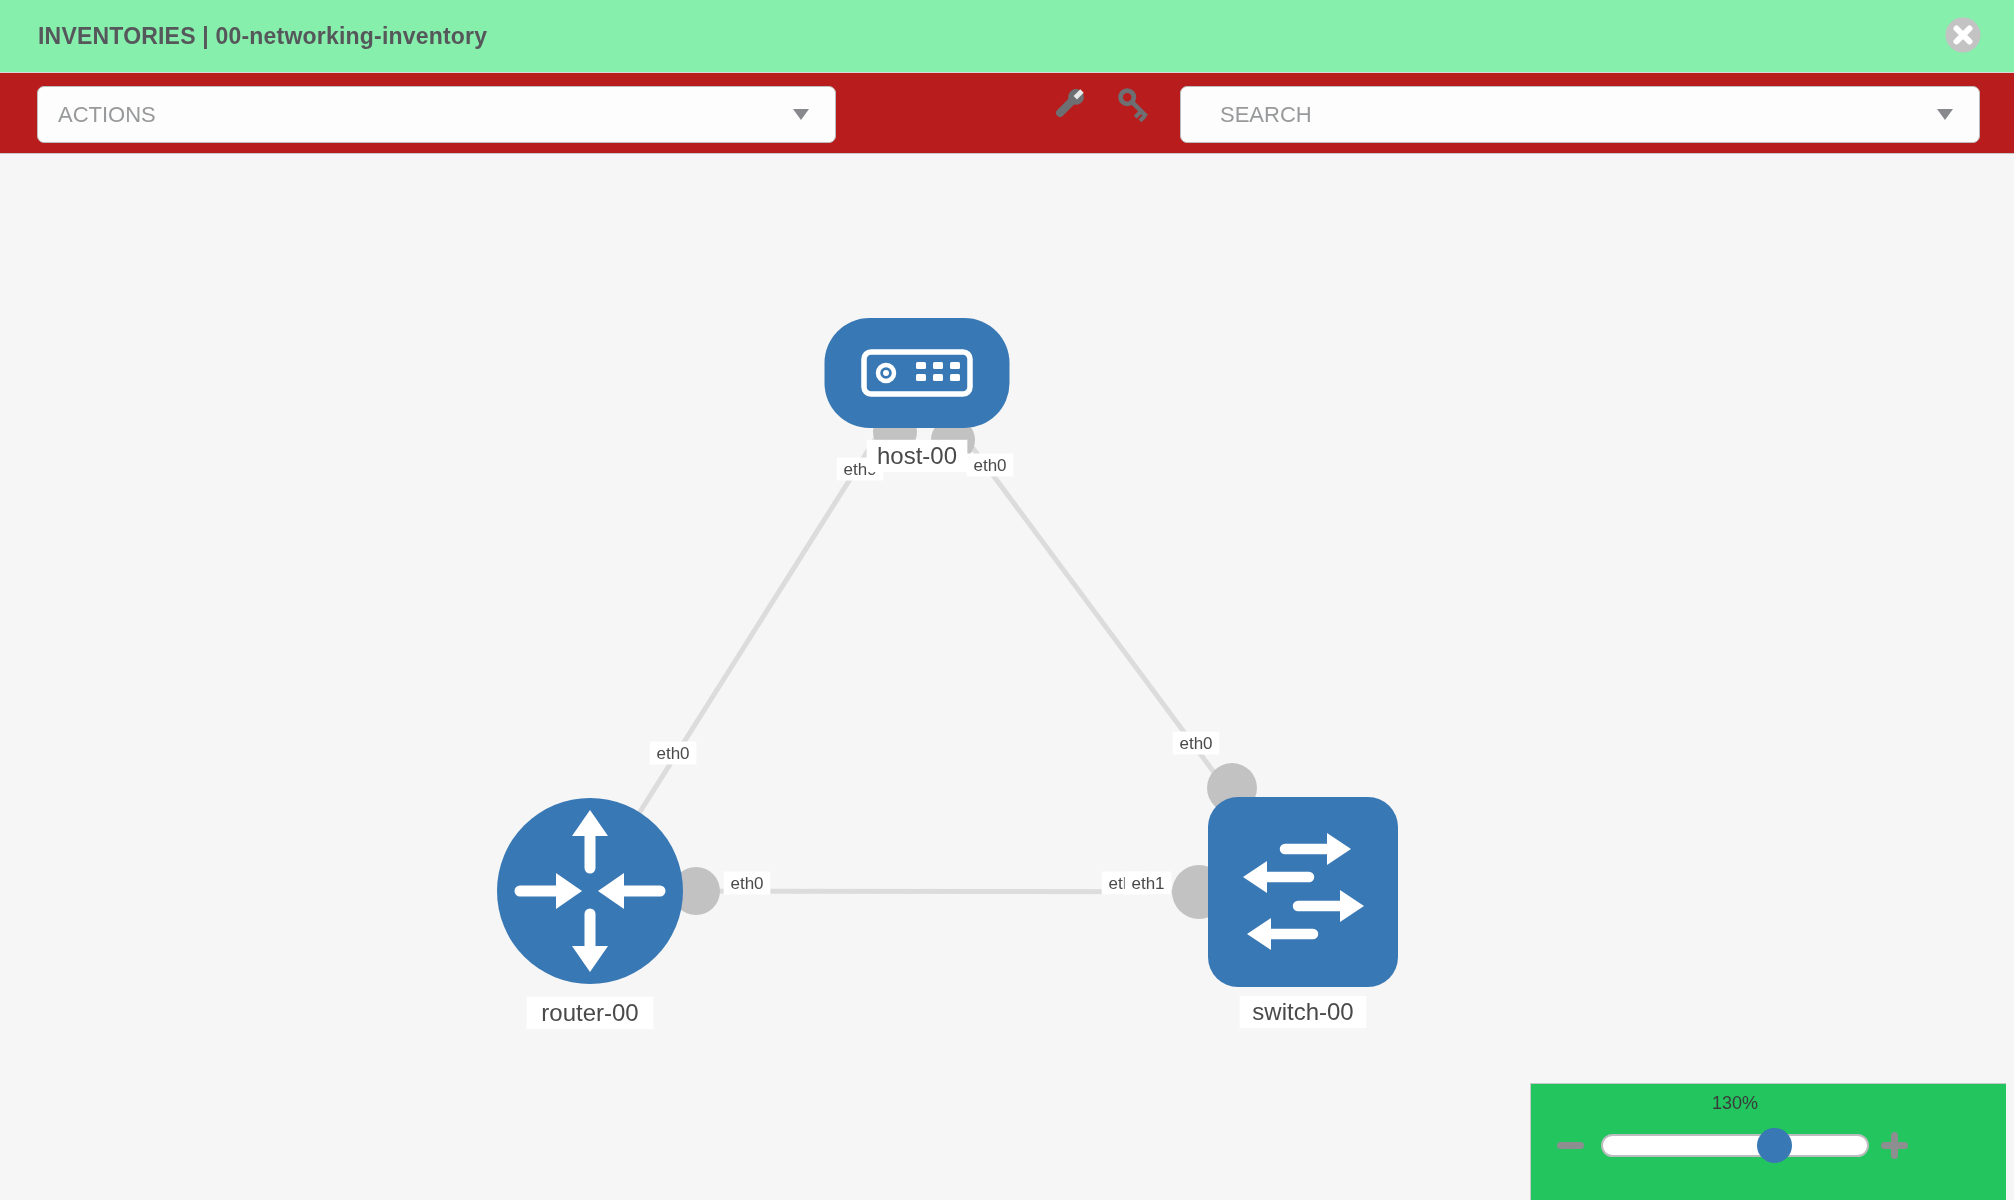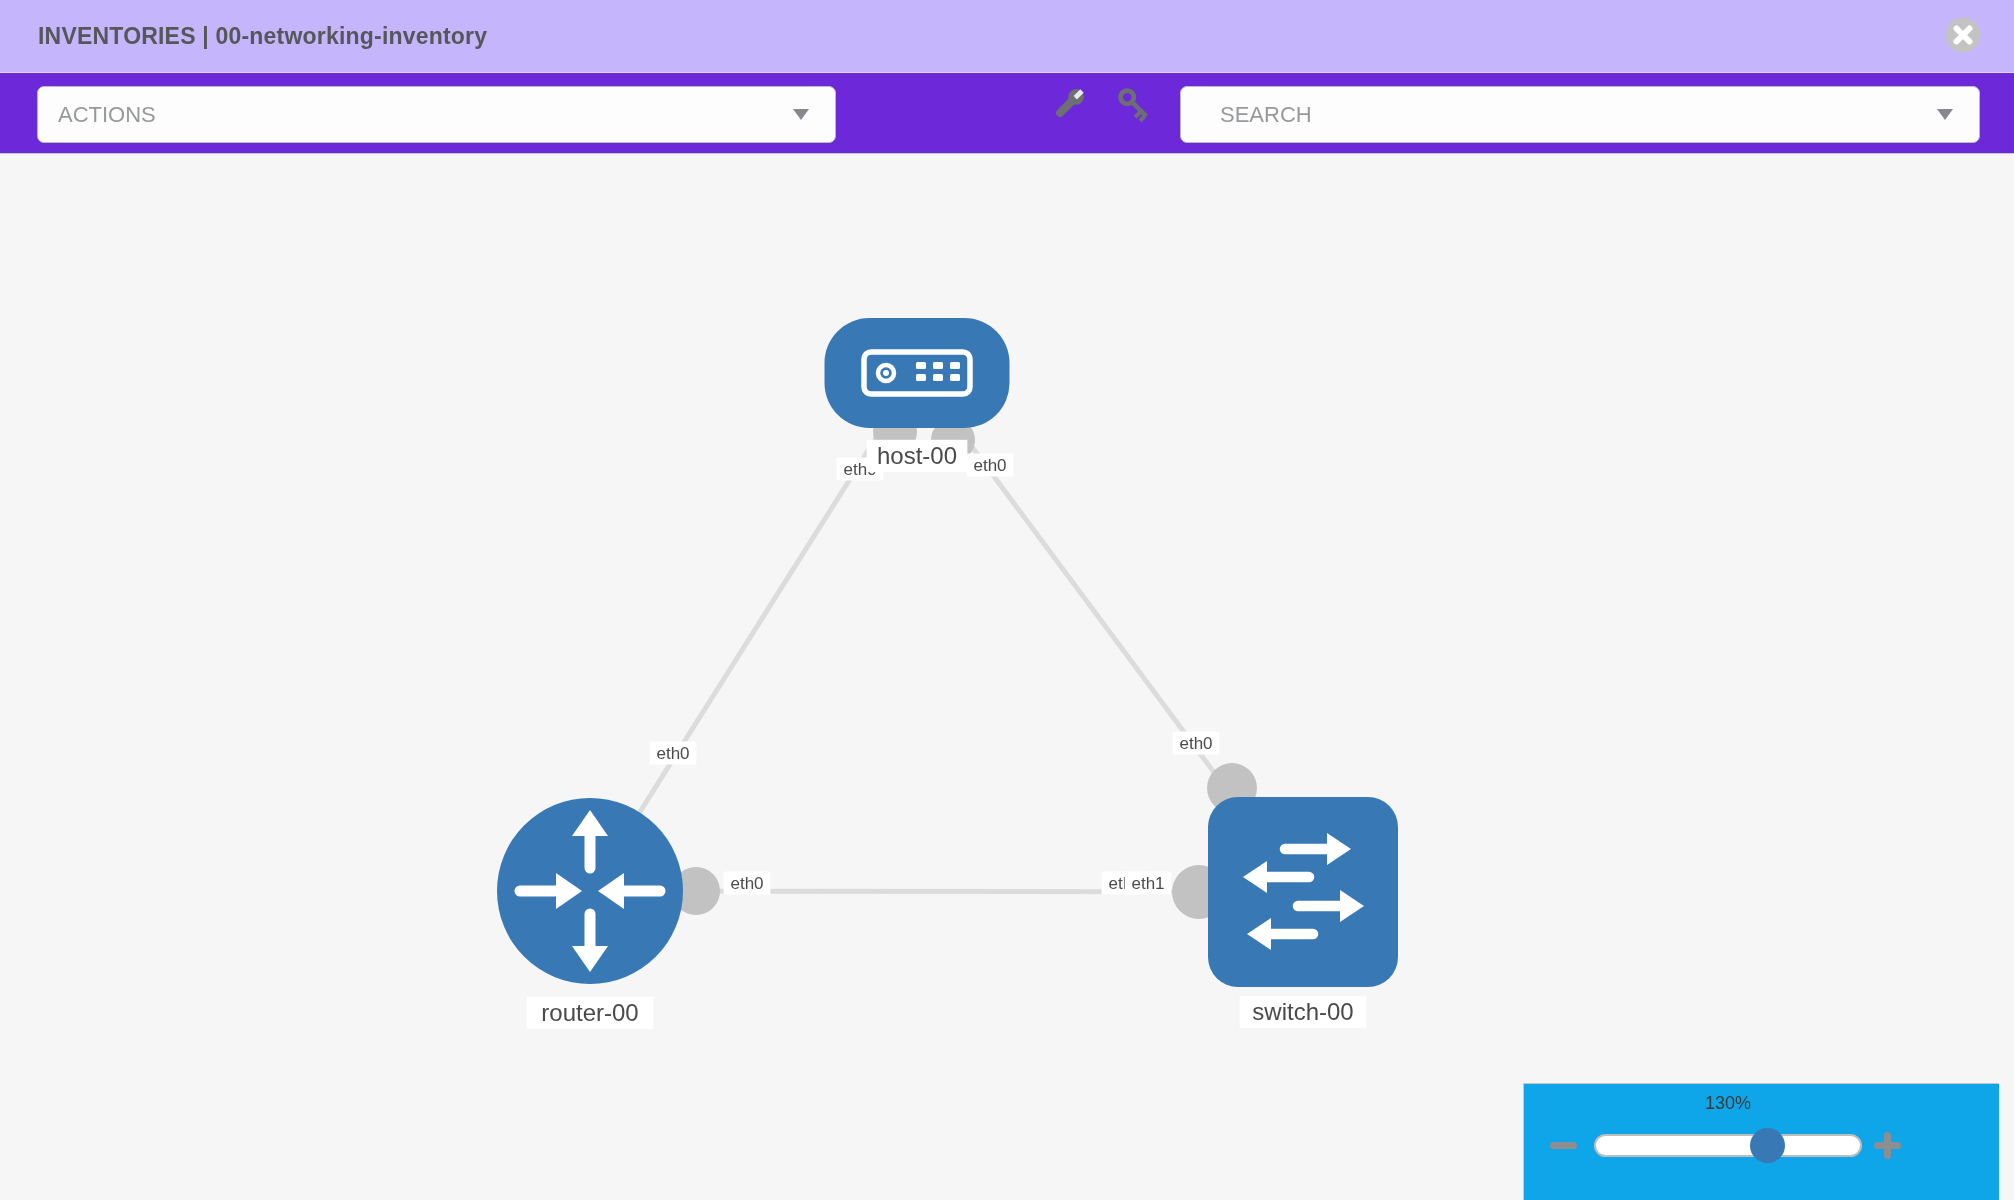--- a/index.html
+++ b/index.html
@@ -2,50 +2,50 @@
 <html><head>
 <meta charset="utf-8">
 <style>
   html,body{margin:0;padding:0;}
   body{
     width:2014px;height:1200px;position:relative;overflow:hidden;
     background:#ffffff;font-family:"Liberation Sans",sans-serif;
     -webkit-font-smoothing:antialiased;
   }
   
-  .header{position:absolute;top:0;left:0;width:2014px;height:72px;background:#c4b5fd;}
+  .header{position:absolute;top:0;left:0;width:2014px;height:72px;background:#86efac;}
   .header-title{
     position:absolute;left:38px;top:0;height:72px;display:flex;align-items:center;
     font-size:23px;font-weight:700;color:#56575a;letter-spacing:.2px;
   }
   .close-btn{position:absolute;left:1944px;top:16px;width:38px;height:38px;border:none;background:transparent;padding:0;cursor:pointer;}
   
   .toolbar{
-    position:absolute;top:72px;left:0;width:2014px;height:82px;background:#6d28d9;
+    position:absolute;top:72px;left:0;width:2014px;height:82px;background:#b91c1c;
     border-top:1px solid #d9d9d9;border-bottom:1px solid #c6c6c6;box-sizing:border-box;
   }
   .select-ctl{
     position:absolute;top:13px;height:57px;background:#fdfdfd;
     border:1.5px solid #bdbdbd;border-radius:7px;box-sizing:border-box;
     display:flex;align-items:center;justify-content:space-between;
     padding:0 26px 0 20px;cursor:pointer;
   }
   .select-ctl .ctl-text{font-size:22px;color:#97999b;}
   .caret{width:0;height:0;border-left:8px solid transparent;border-right:8px solid transparent;border-top:11px solid #87898c;}
   .actions-ctl{left:37px;width:799px;}
   .search-ctl{left:1180px;width:800px;padding-left:39px;}
   .tool-icon-btn{position:absolute;top:10px;width:44px;height:44px;border:none;background:transparent;padding:0;cursor:pointer;}
   .wrench-btn{left:1046px;}
   .key-btn{left:1113px;}
   
   .canvas{position:absolute;top:154px;left:0;width:2014px;height:1046px;background:#f6f6f6;}
   #topo{position:absolute;top:0;left:0;cursor:grab;}
   
   .zoom-panel{
-    position:absolute;right:15px;bottom:0;width:476px;height:117px;background:#0ea5e9;
+    position:absolute;right:8px;bottom:0;width:476px;height:117px;background:#22c55e;
     border-top:1.5px solid #c9c9c9;border-left:1.5px solid #c9c9c9;box-sizing:border-box;
   }
   .zoom-level{position:absolute;left:70px;top:9px;width:268px;text-align:center;font-size:18px;color:#3b3b3b;}
   .zoom-btn{position:absolute;top:42px;width:38px;height:38px;border:none;background:transparent;padding:0;cursor:pointer;display:flex;align-items:center;justify-content:center;}
   .zoom-minus{left:20px;}
   .zoom-plus{left:344px;}
   .hbar{width:27px;height:7px;background:#8c8e90;border-radius:3.5px;}
   .plus-shape{position:relative;width:27px;height:27px;}
   .plus-shape::before{content:"";position:absolute;left:0;top:10px;width:27px;height:7px;background:#8c8e90;border-radius:3.5px;}
   .plus-shape::after{content:"";position:absolute;left:10px;top:0;width:7px;height:27px;background:#8c8e90;border-radius:3.5px;}

